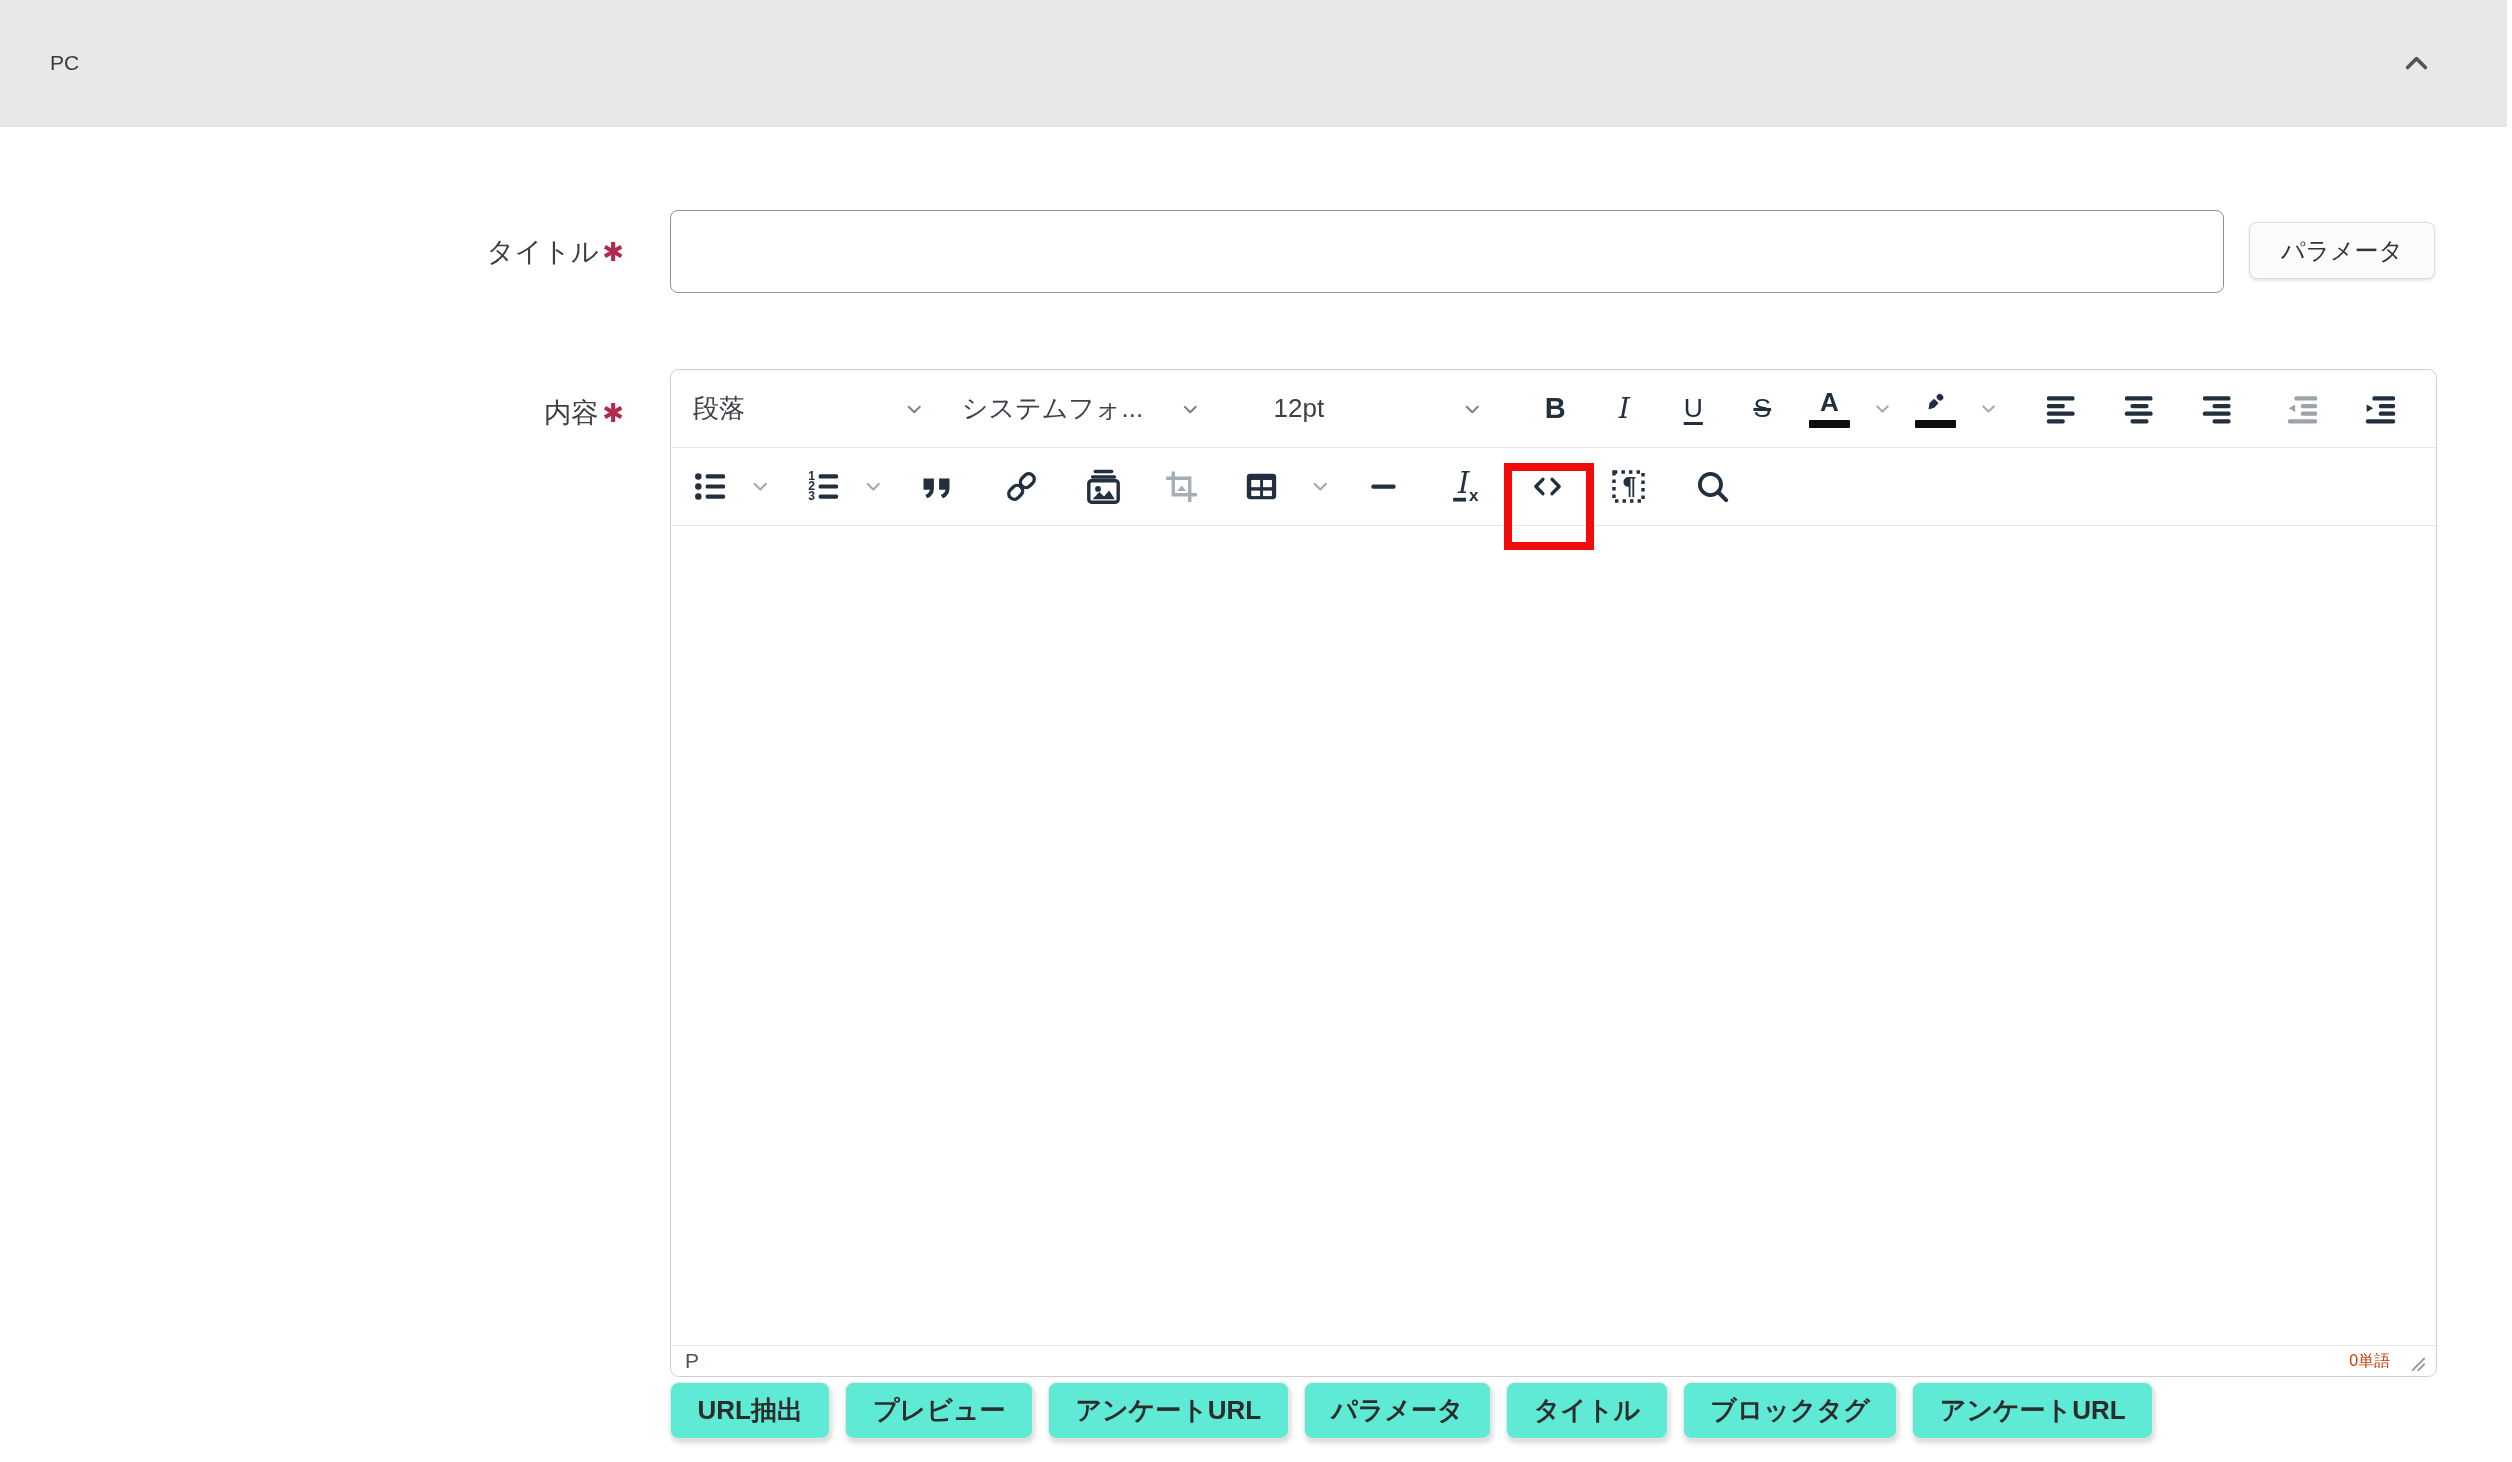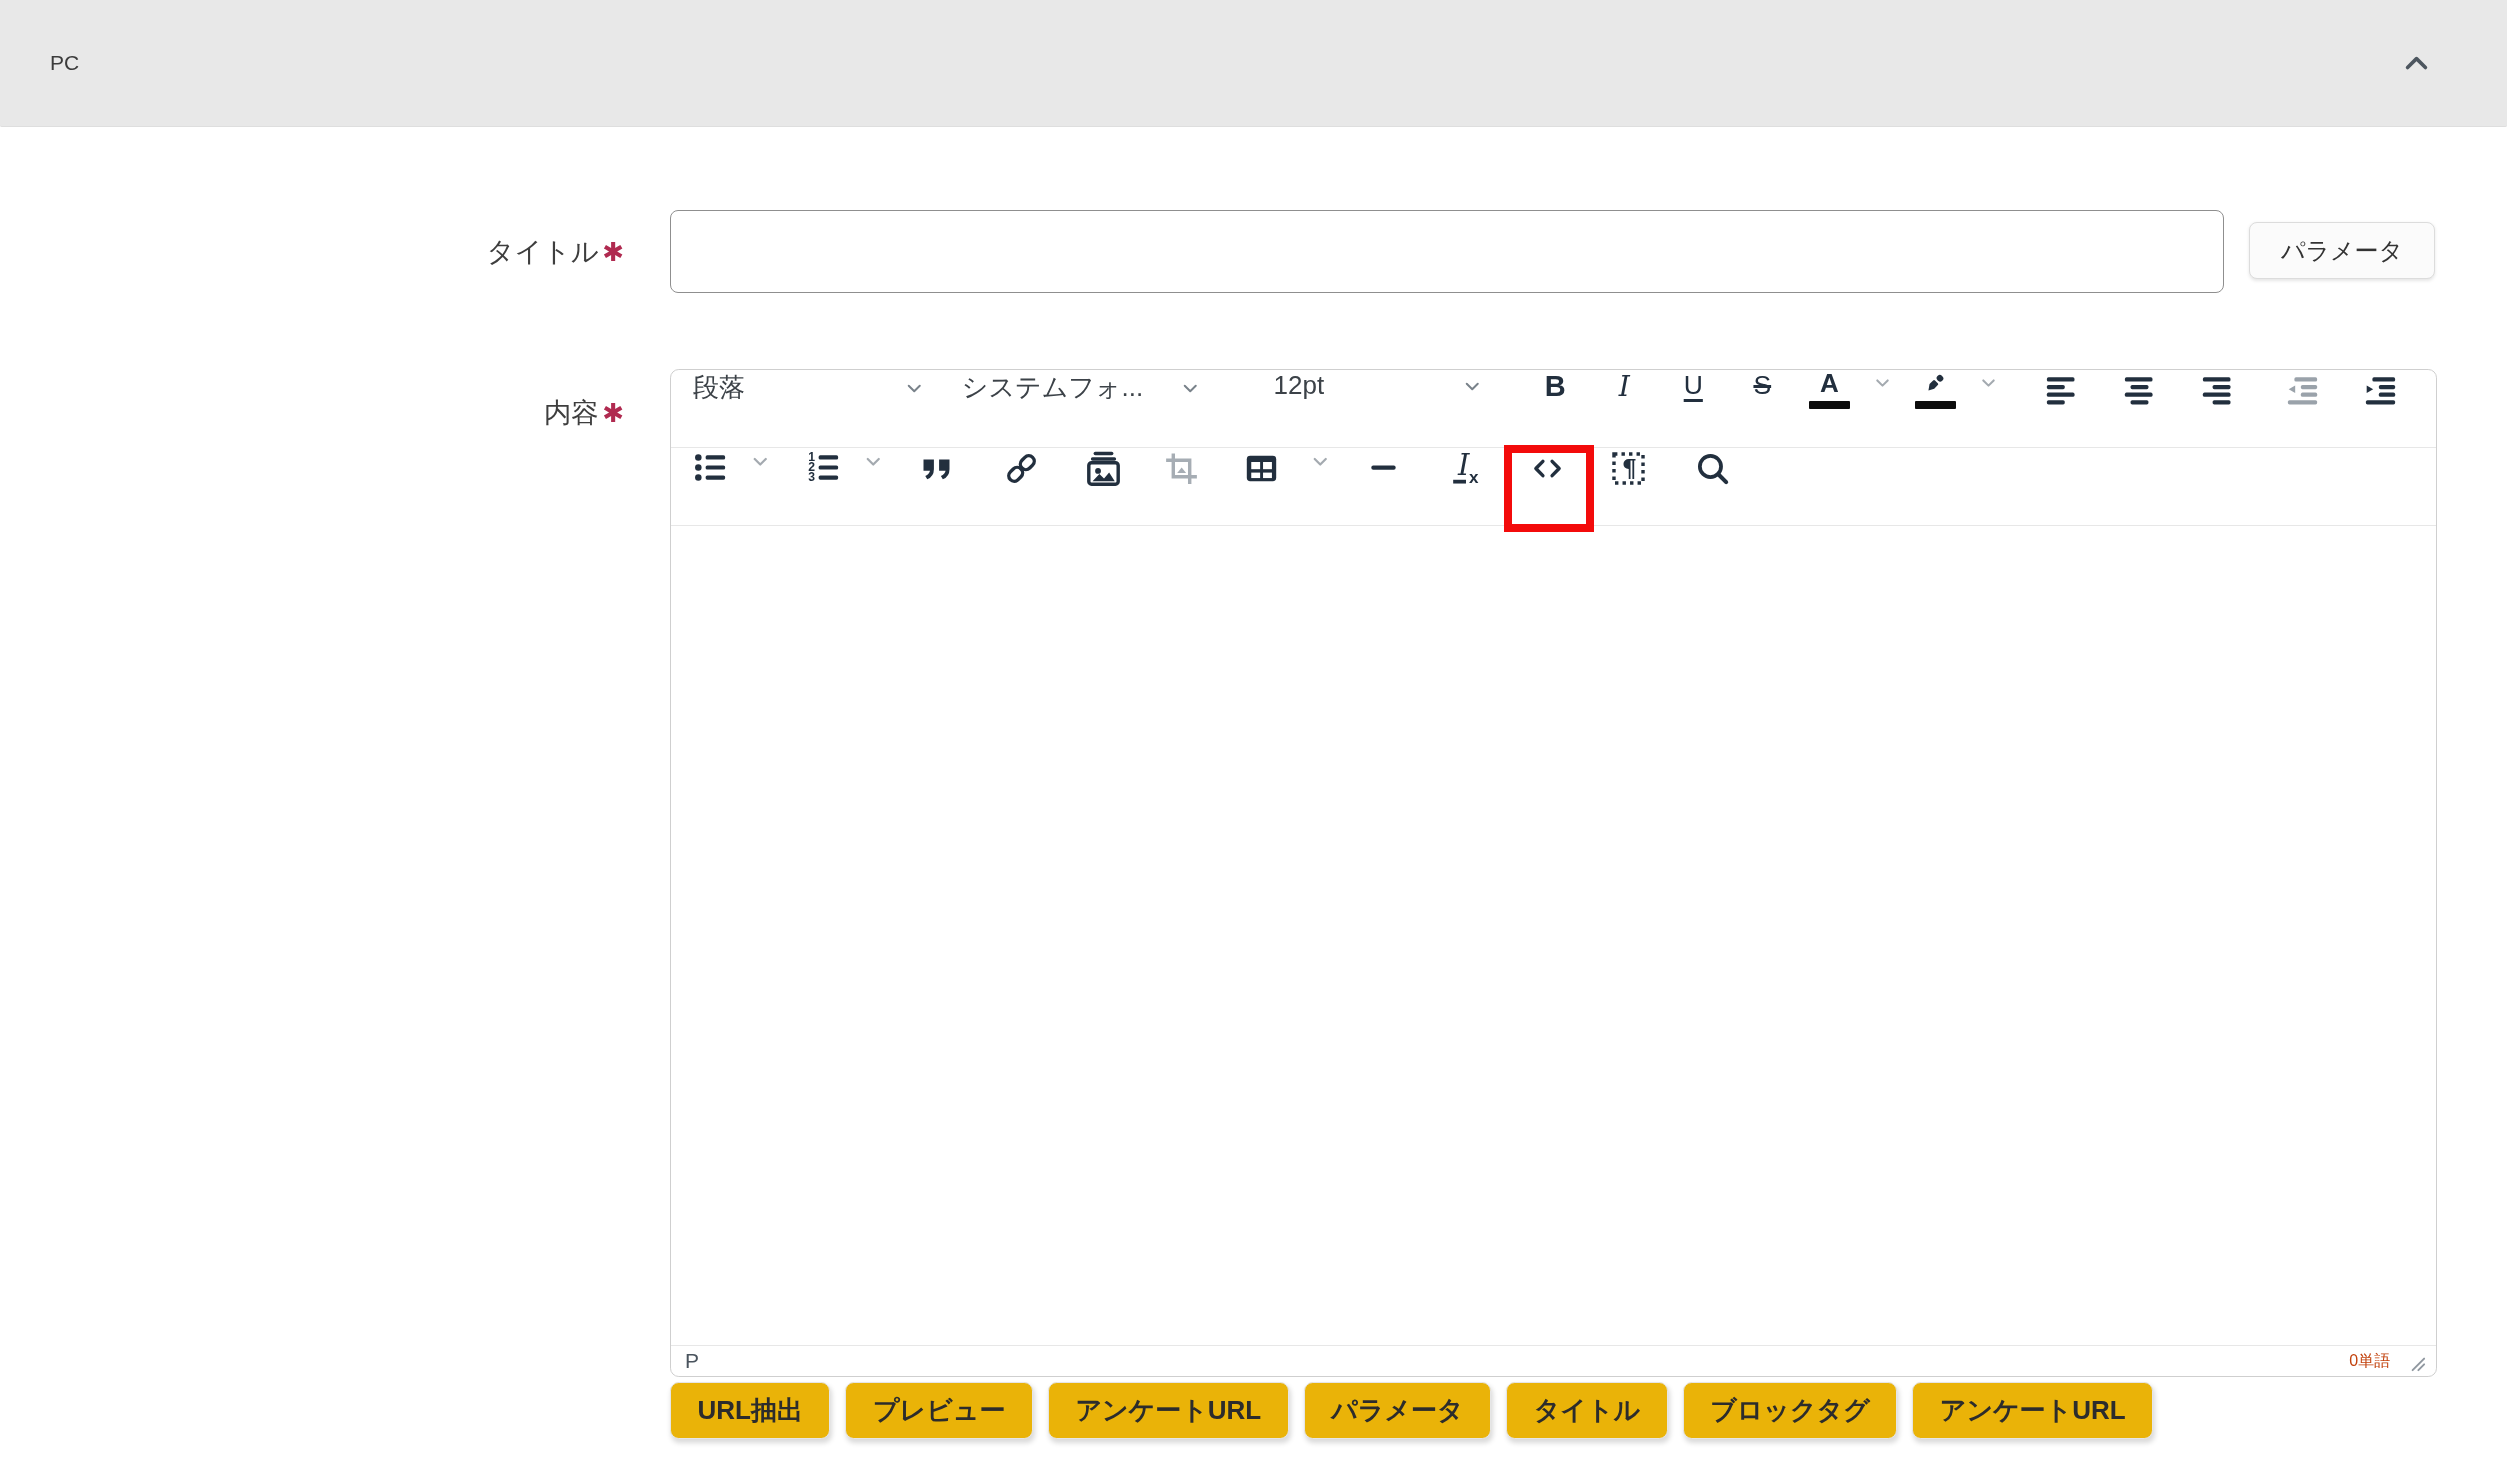--- a/index.html
+++ b/index.html
@@ -30,21 +30,21 @@
     box-sizing:border-box;border:1.8px solid #8f8f8f;border-radius:8px;background:#fff;
     font-size:26.5px;padding:0 19.5px;outline:none;font-family:inherit;}
   .param-btn{position:absolute;left:2249px;top:222px;width:186px;height:57px;
     background:#fbfbfb;border:1.8px solid #dcdcdc;border-radius:8px;font-size:24px;color:#333;
     box-shadow:0 1.8px 3.5px rgba(0,0,0,.10);cursor:pointer;font-family:inherit;}
 
   
   .editor{position:absolute;left:670px;top:369px;width:1767px;height:1008px;
     box-sizing:border-box;border:1.8px solid #cfcfcf;border-radius:8.8px;background:#fff;
     display:flex;flex-direction:column;}
-  .tb{display:flex;align-items:flex-start;border-bottom:1.8px solid #e7e7e7;position:relative;}
+  .tb{display:flex;align-items:center;border-bottom:1.8px solid #e7e7e7;position:relative;}
   .row1{height:77px;}
   .row2{height:77px;}
   .sep{width:1.8px;background:#e3e3e3;}
   .msep{margin-left:5.3px;}
 
   .sel{display:flex;align-items:center;position:relative;cursor:pointer;}
   .sel-para{width:277px;padding-left:22px;box-sizing:border-box;}
   .sel-font{width:275px;padding-left:12px;box-sizing:border-box;}
   .sel-size{width:280px;padding-left:47px;box-sizing:border-box;}
   .sel-txt{font-size:26px;color:#3c4248;white-space:nowrap;overflow:hidden;}
@@ -78,21 +78,21 @@
 
   .editor-body{flex:1;background:#fff;cursor:text;}
   .statusbar{height:30px;border-top:1.8px solid #e7e7e7;display:flex;align-items:center;
     padding:0 8.8px 0 14px;}
   .elpath{font-size:21px;color:#4a545e;cursor:pointer;}
   .wordcount{margin-left:auto;font-size:16px;color:#c2410c;margin-right:14px;cursor:pointer;}
   .grip{cursor:nwse-resize;}
 
   
   .footer-btns{position:absolute;left:670px;top:1382px;display:flex;gap:15px;}
-  .fbtn{height:57px;padding:0 26.5px;background:#eab308;border:0.9px solid #e6e6e6;border-radius:8.8px;
+  .fbtn{height:57px;padding:0 26.5px;background:#5eead4;border:0.9px solid #e6e6e6;border-radius:8.8px;
     font-size:26px;font-weight:700;color:#2c2c2c;box-shadow:1.8px 3.5px 5.3px rgba(0,0,0,.15);
     cursor:pointer;white-space:nowrap;font-family:inherit;}
 
   svg{display:block;}
 </style>
 </head>
 <body>
 
 <div class="page">
 

